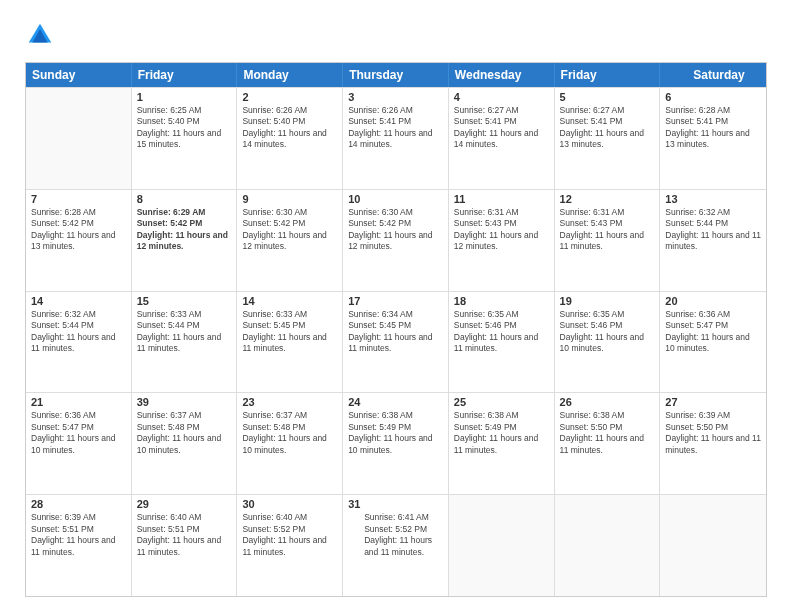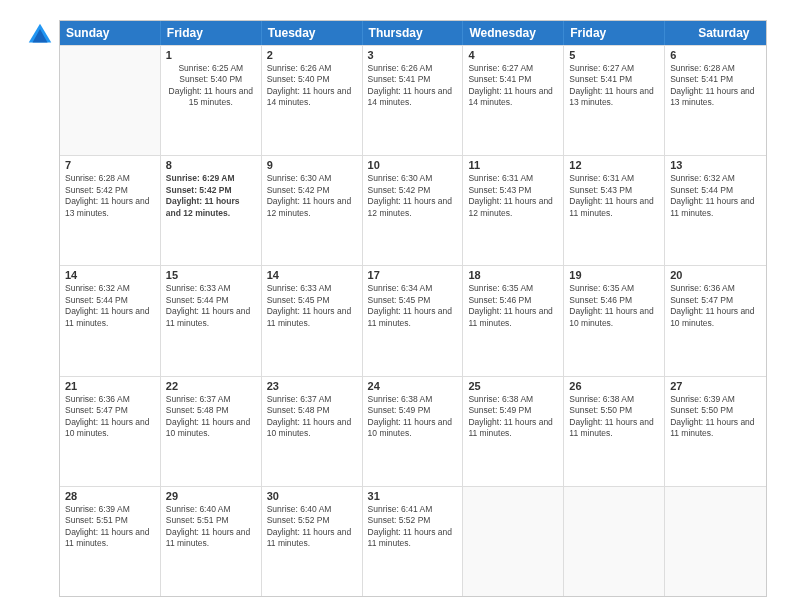--- a/index.html
+++ b/index.html
@@ -8,21 +8,21 @@
       background: #fff;
       width: 792px;
       height: 612px;
       overflow: hidden;
     }
     .page {
       width: 792px;
       height: 612px;
       padding: 20px 25px 15px 25px;
       display: flex;
-      flex-direction: row;
+      flex-direction: column;
     }
     .header {
       display: flex;
       justify-content: space-between;
       align-items: flex-start;
       margin-bottom: 12px;
     }
     .logo {
       display: flex;
       align-items: center;
@@ -123,32 +123,32 @@
     <div class="title-block">
       <div class="month-title"></div>
       <div class="location"></div>
     </div>
   </div>
 
   <div class="calendar">
     <div class="cal-header" id="cal-header">
         <div class="cal-header-cell">Sunday</div>
         <div class="cal-header-cell">Friday</div>
-        <div class="cal-header-cell">Tuesday</div>
+        <div class="cal-header-cell">Monday</div>
         <div class="cal-header-cell">Thursday</div>
         <div class="cal-header-cell">Wednesday</div>
         <div class="cal-header-cell">Friday</div>
         <div class="cal-header-cell">Saturday</div>
       </div>
     <div class="cal-body" id="cal-body">
         <div class="cal-row">
           <div class="cal-cell empty"></div>
           <div class="cal-cell">
             <div class="day-num">1</div>
-            <div class="day-info" style="white-space: pre-line; text-align: center;">Sunrise: 6:25 AM
+            <div class="day-info" style="white-space: pre-line;">Sunrise: 6:25 AM
 Sunset: 5:40 PM
 Daylight: 11 hours and 15 minutes.</div>
           </div>
           <div class="cal-cell">
             <div class="day-num">2</div>
             <div class="day-info" style="white-space: pre-line;">Sunrise: 6:26 AM
 Sunset: 5:40 PM
 Daylight: 11 hours and 14 minutes.</div>
           </div>
           <div class="cal-cell">
@@ -265,21 +265,21 @@
           </div>
         </div>
         <div class="cal-row">
           <div class="cal-cell">
             <div class="day-num">21</div>
             <div class="day-info" style="white-space: pre-line;">Sunrise: 6:36 AM
 Sunset: 5:47 PM
 Daylight: 11 hours and 10 minutes.</div>
           </div>
           <div class="cal-cell">
-            <div class="day-num">22</div>
+            <div class="day-num">39</div>
             <div class="day-info" style="white-space: pre-line;">Sunrise: 6:37 AM
 Sunset: 5:48 PM
 Daylight: 11 hours and 10 minutes.</div>
           </div>
           <div class="cal-cell">
             <div class="day-num">23</div>
             <div class="day-info" style="white-space: pre-line;">Sunrise: 6:37 AM
 Sunset: 5:48 PM
 Daylight: 11 hours and 10 minutes.</div>
           </div>
@@ -322,21 +322,21 @@
 Daylight: 11 hours and 11 minutes.</div>
           </div>
           <div class="cal-cell">
             <div class="day-num">30</div>
             <div class="day-info" style="white-space: pre-line;">Sunrise: 6:40 AM
 Sunset: 5:52 PM
 Daylight: 11 hours and 11 minutes.</div>
           </div>
           <div class="cal-cell">
             <div class="day-num">31</div>
-            <div class="day-info" style="white-space: pre-line;">Sunrise: 6:41 AM
+            <div class="day-info" style="white-space: pre-line; margin-left: 16px;">Sunrise: 6:41 AM
 Sunset: 5:52 PM
 Daylight: 11 hours and 11 minutes.</div>
           </div>
           <div class="cal-cell empty"></div>
           <div class="cal-cell empty"></div>
           <div class="cal-cell empty"></div>
         </div>
       </div>
   </div>
 </div>

